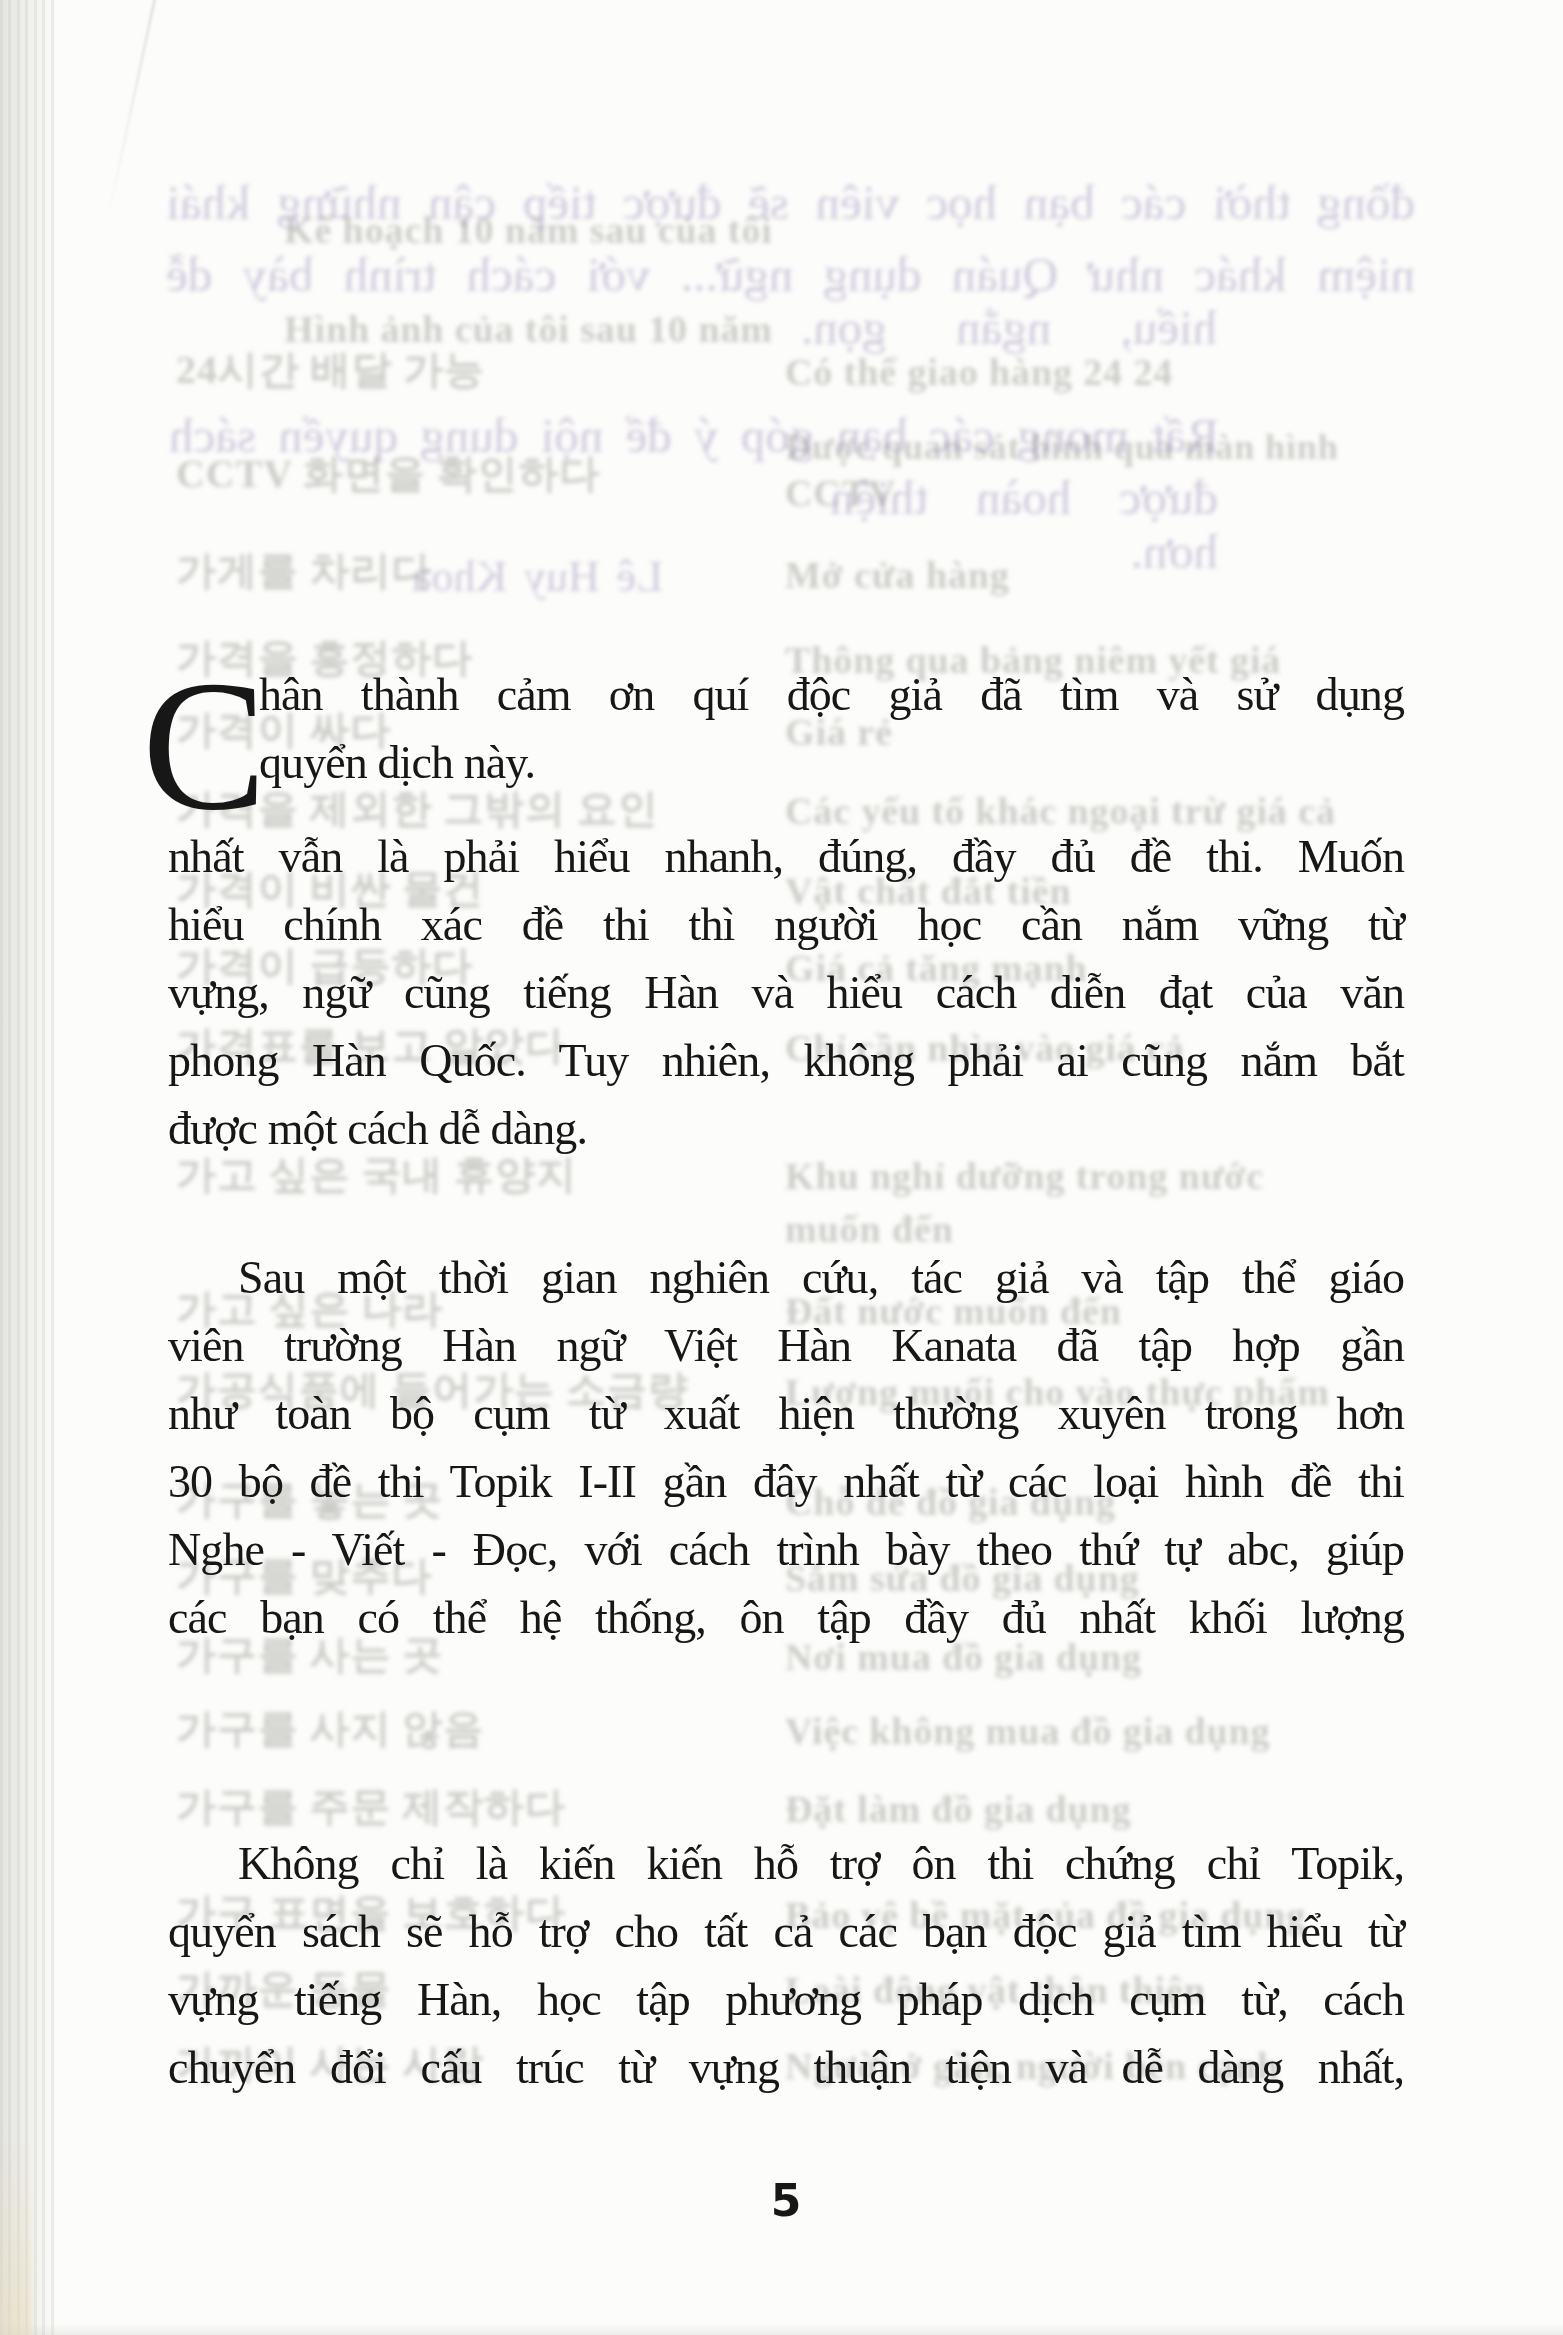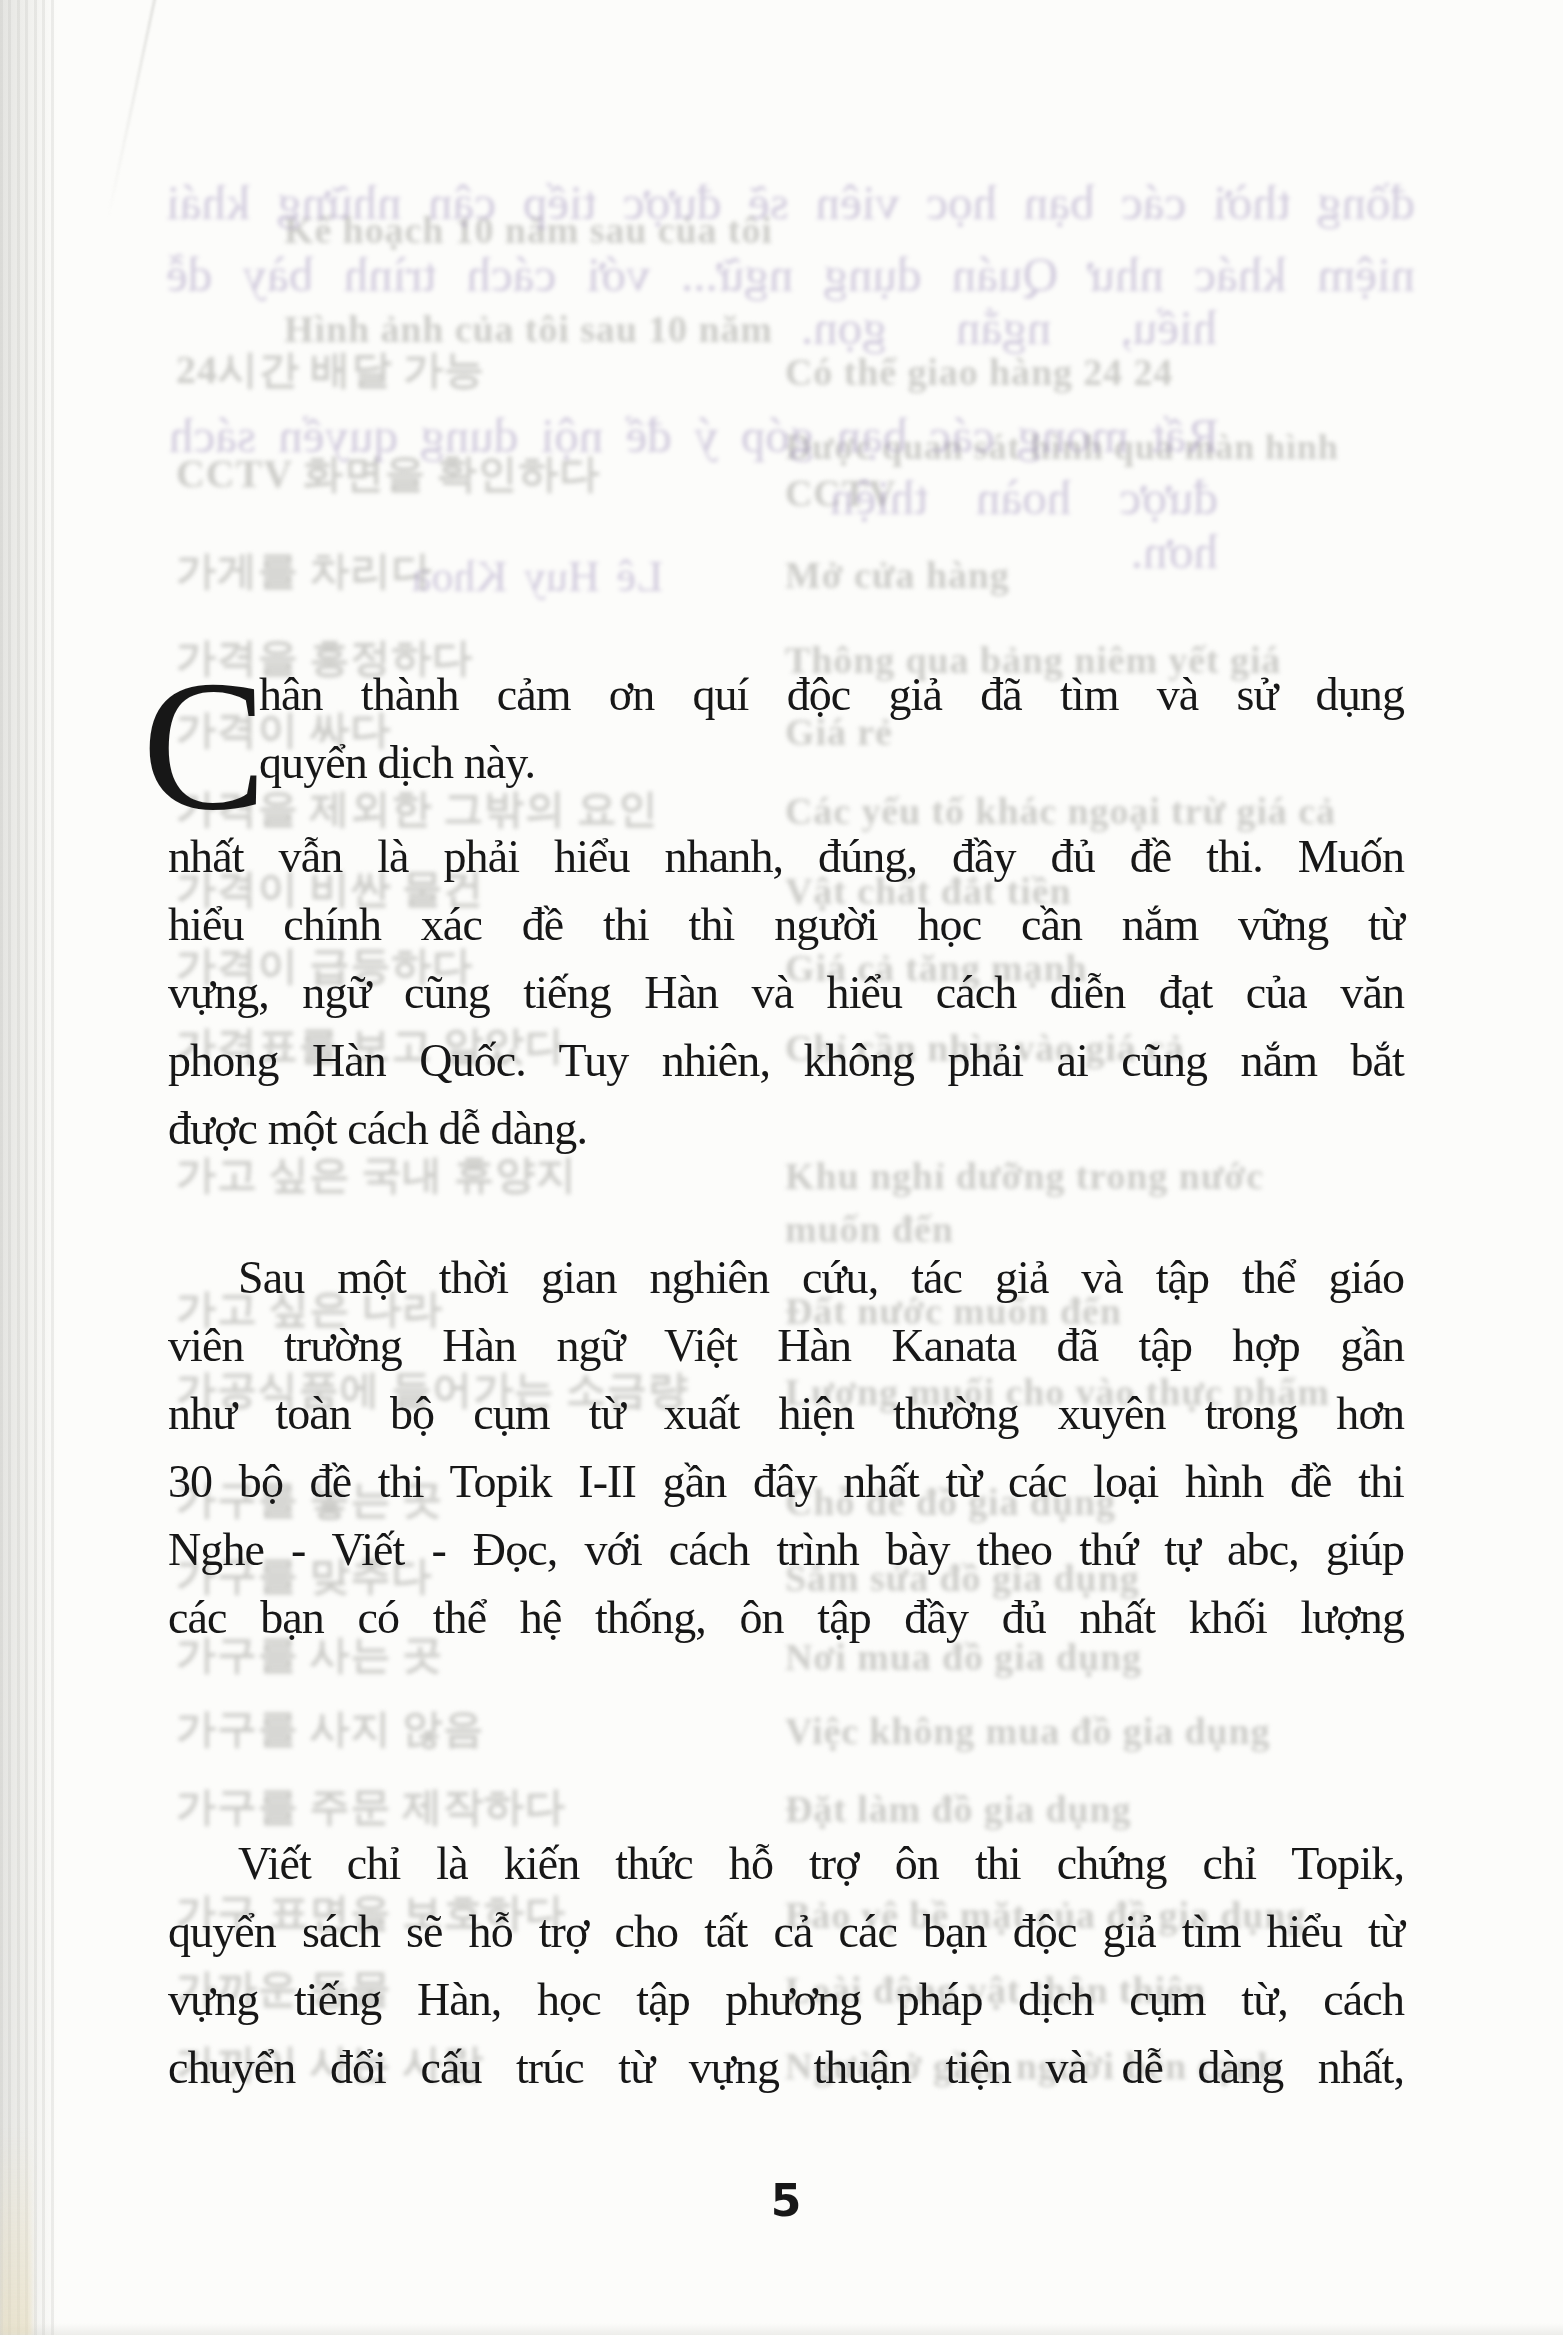--- a/index.html
+++ b/index.html
@@ -179,21 +179,21 @@
       </div>
       <div class="para para-2">
         <div class="tline indent">Sau một thời gian nghiên cứu, tác giả và tập thể giáo</div>
         <div class="tline">viên trường Hàn ngữ Việt Hàn Kanata đã tập hợp gần</div>
         <div class="tline">như toàn bộ cụm từ xuất hiện thường xuyên trong hơn</div>
         <div class="tline">30 bộ đề thi Topik I-II gần đây nhất từ các loại hình đề thi</div>
         <div class="tline">Nghe - Viết - Đọc, với cách trình bày theo thứ tự abc, giúp</div>
         <div class="tline">các bạn có thể hệ thống, ôn tập đầy đủ nhất khối lượng</div>
       </div>
       <div class="para para-3">
-        <div class="tline indent">Viết chỉ là kiến thức hỗ trợ ôn thi chứng chỉ Topik,</div>
+        <div class="tline indent">Không chỉ là kiến kiến hỗ trợ ôn thi chứng chỉ Topik,</div>
         <div class="tline">quyển sách sẽ hỗ trợ cho tất cả các bạn độc giả tìm hiểu từ</div>
         <div class="tline">vựng tiếng Hàn, học tập phương pháp dịch cụm từ, cách</div>
         <div class="tline">chuyển đổi cấu trúc từ vựng thuận tiện và dễ dàng nhất,</div>
       </div>
     </div>
 
   <div class="page-number">5</div>
 
 </div>
 

